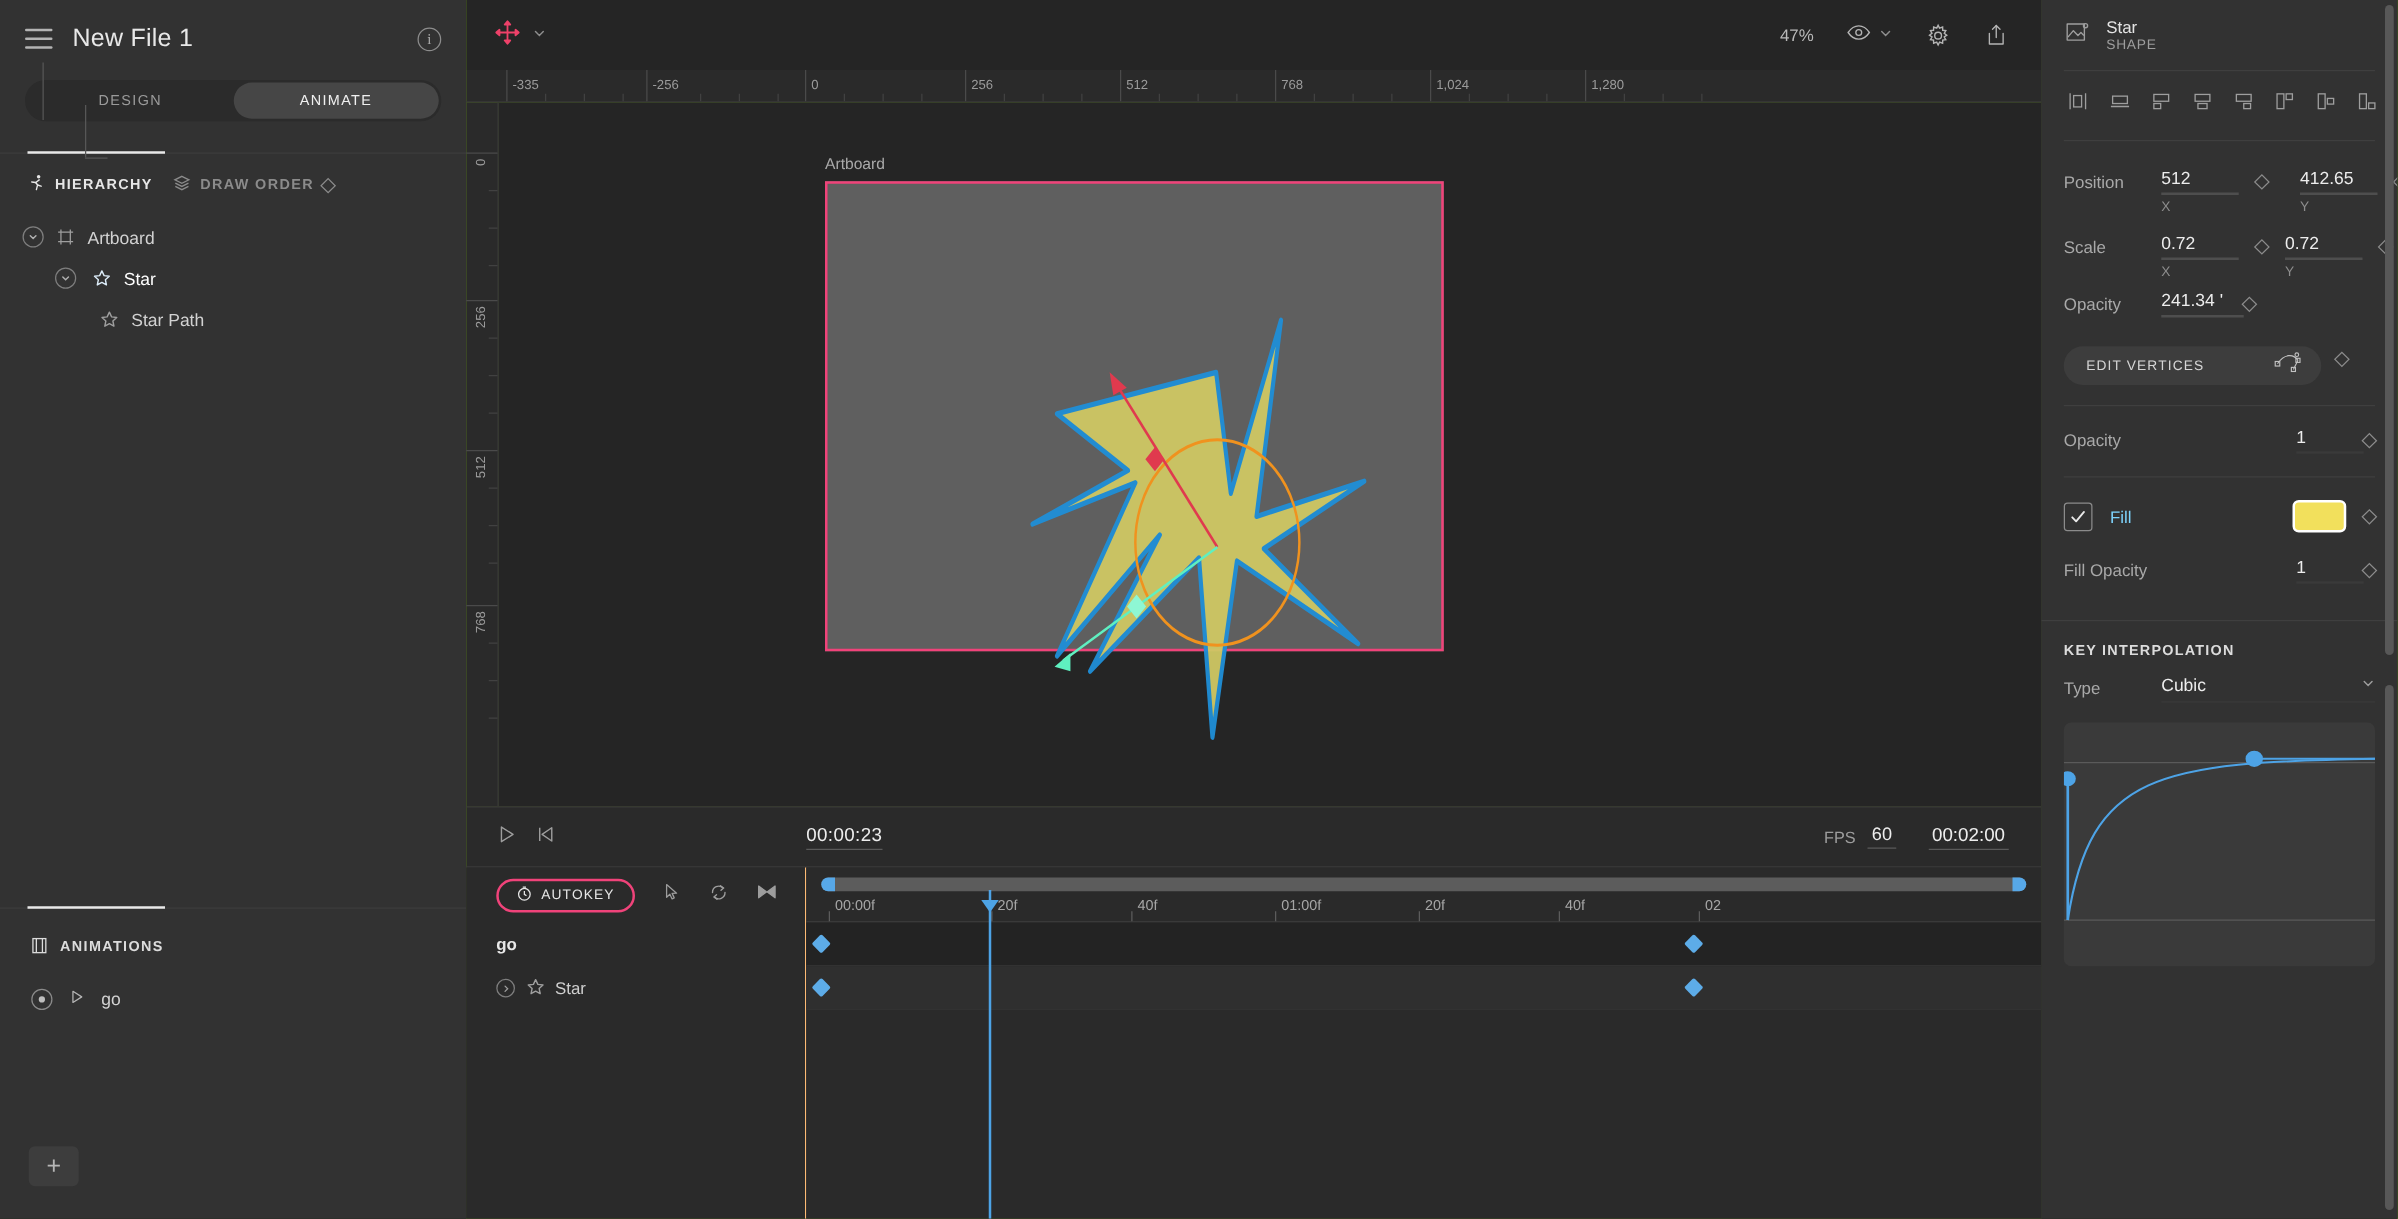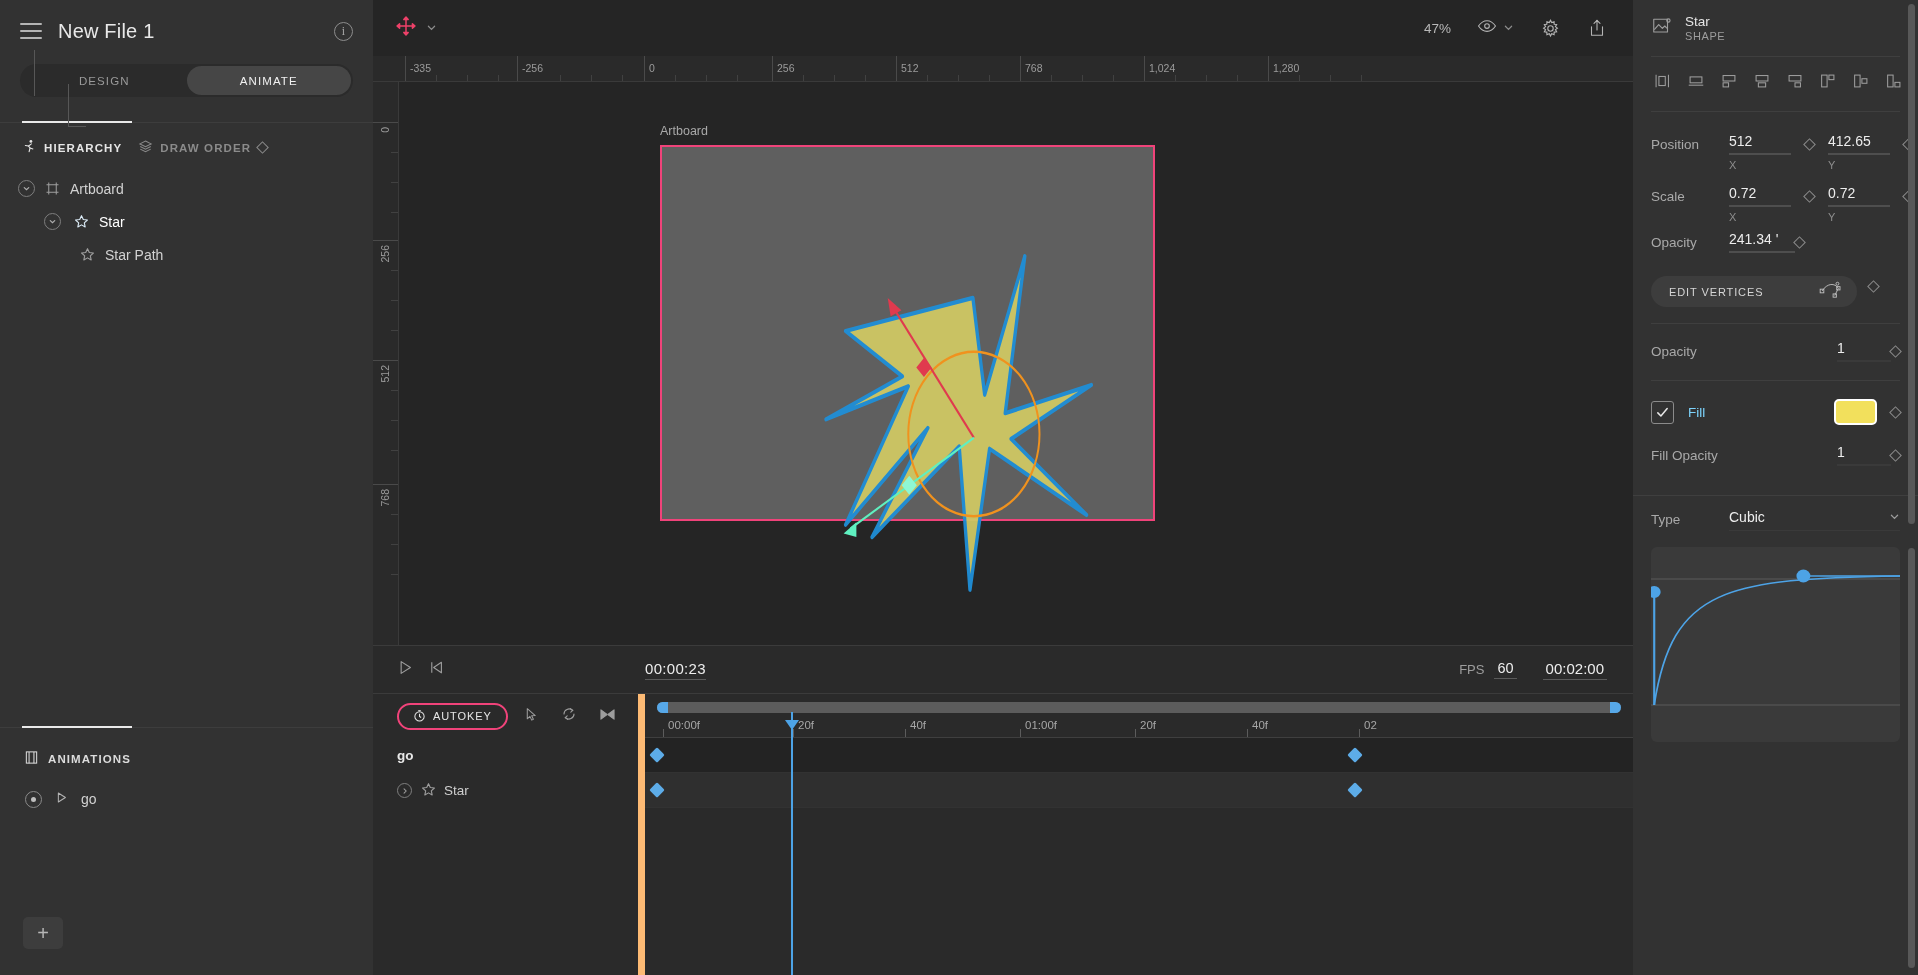--- a/index.html
+++ b/index.html
@@ -121,21 +121,21 @@
   .timeline { height: 330px; background:#2a2a2a; border-top:1px solid #3b3b3b; display:flex; flex-direction:column; flex:0 0 330px;}
   .tl-topbar { height: 48px; display:flex; align-items:center; border-bottom:1px solid #3b3b3b; }
   .tl-transport { width: 272px; display:flex; align-items:center; gap:14px; padding-left:24px; flex:0 0 272px;}
   .tl-time-field { font-size:15px; color:#ededed; border-bottom:1.5px solid #5a5a5a; padding-bottom:2px; letter-spacing:.3px;}
   .tl-fps { margin-left:auto; display:flex; align-items:center; gap:10px; padding-right:26px;}
   .tl-fps .lbl { font-size:13px; color:#9d9d9d;}
   .tl-fps .val { font-size:14.5px; color:#ededed; border-bottom:1.5px solid #5a5a5a; padding:0 3px 2px 3px;}
   .tl-fps .dur { font-size:15px; color:#ededed; border-bottom:1.5px solid #5a5a5a; padding:0 3px 2px 3px; margin-left:16px;}
 
   .tl-body { flex:1 1 auto; display:flex; min-height:0; }
-  .tl-left { width: 272px; flex:0 0 272px; background:#2a2a2a; border-right:7px solid #fdba74;}
+  .tl-left { width: 272px; flex:0 0 272px; background:#2a2a2a; border-right:1px solid #fdba74;}
   .tl-ctrls { height: 44px; display:flex; align-items:center; padding-left:24px; gap:0; }
   .autokey {
     display:flex; align-items:center; gap:7px; height:27px; padding:0 14px;
     border:2px solid #f0437a; border-radius:14px; font-size:11px; letter-spacing:.9px; color:#e6e6e6; cursor:pointer;
   }
   .tl-ctrl-icons { margin-left:auto; display:flex; align-items:center; gap:22px; padding-right:22px;}
   .tl-track-head { height: 35px; display:flex; align-items:center; padding-left:24px; font-size:13.5px; }
   .tl-track-head.bold { font-weight:bold; color:#e8e8e8;}
   .tl-track-head .tcaret { width:15px;height:15px;border-radius:50%;border:1.1px solid #7e7e7e;display:flex;align-items:center;justify-content:center;margin-right:9px;}
 
@@ -664,21 +664,21 @@
 
     <div class="prop-block">
       <div class="prop-row" style="height:52px;">
         <span class="prop-label">Position</span>
         <div class="field">
           <span class="fv">512</span>
           <div class="funder"></div>
           <span class="fsub">X</span>
         </div>
         <span class="kd"></span>
-        <div class="field" style="margin-left:14px;">
+        <div class="field" style="margin-left:26px;">
           <span class="fv">412.65</span>
           <div class="funder"></div>
           <span class="fsub">Y</span>
         </div>
         <span class="kd right"></span>
       </div>
 
       <div class="prop-row" style="height:52px;">
         <span class="prop-label">Scale</span>
         <div class="field">
@@ -750,20 +750,21 @@
       <span class="prop-label">Fill Opacity</span>
       <div class="val-field">
         <span class="fv">1</span>
         <div class="funder"></div>
       </div>
       <span class="kd"></span>
     </div>
 
     <div class="ki-sep" style="margin-top:20px;"></div>
 
+    <div class="ki-head">KEY INTERPOLATION</div>
 
     <div class="type-row">
       <span class="prop-label">Type</span>
       <div class="type-select">
         <span class="tv">Cubic</span>
         <span style="margin-left:auto;">
           <svg width="11" height="11" viewBox="0 0 12 12" fill="none" stroke="#9d9d9d" stroke-width="1.3" stroke-linecap="round">
               <path d="M2.6 4.6 L6 8 L9.4 4.6"></path>
             </svg>
         </span>

